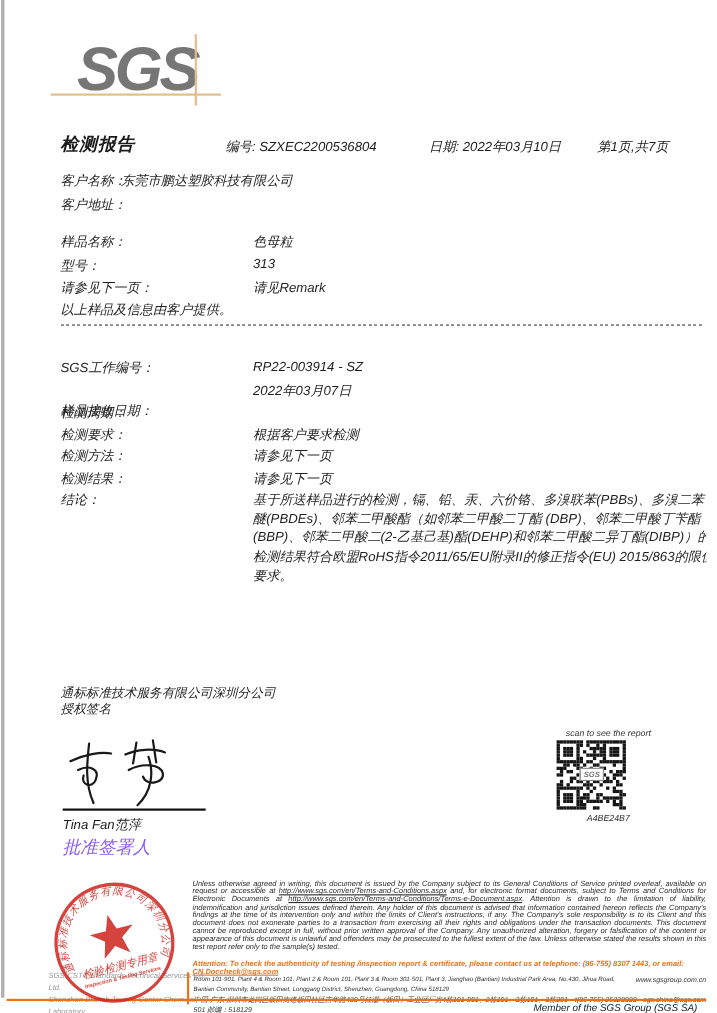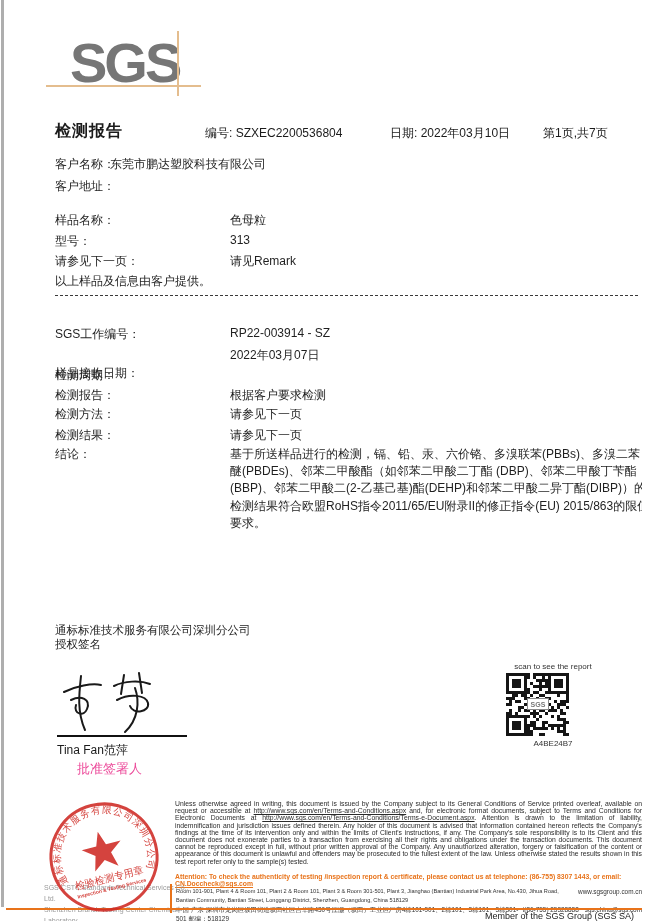--- a/index.html
+++ b/index.html
@@ -1,17 +1,17 @@
 <!DOCTYPE html>
 <html><head>
 <meta charset="utf-8">
 <style>
   * { margin:0; padding:0; box-sizing:border-box; }
   body { background:#ffffff; font-family:"Liberation Sans", sans-serif; }
-  .page { position:relative; width:642px; height:921px; background:#fff; overflow:hidden; }
+  .page { position:relative; width:642px; height:921px; background:#fff; overflow:hidden;font-style:italic; }
   .abs { position:absolute; }
   .edge-line { left:1px; top:0; width:3px; height:907px; background:#aeaeae; }
 
   
   .logo-text { left:70px; top:30px; font-size:56px; font-weight:bold; color:#767676; letter-spacing:-3px; font-family:"Liberation Sans", sans-serif; }
   .logo-hline { left:46px; top:85px; width:155px; height:2px; background:#e4bd8e; }
   .logo-vline { left:177px; top:31px; width:2px; height:65px; background:#e4bd8e; }
 
   
   .doc-title { left:55px; top:121px; font-size:16px; font-weight:bold; color:#1b1b1b; letter-spacing:1px; }
@@ -25,21 +25,21 @@
   .dashed { left:55px; top:295px; width:585px; height:1px;
             background:repeating-linear-gradient(90deg,#3a3a3a 0 3px, transparent 3px 5px); }
 
   .conclusion { left:230px; top:446px; width:420px; font-size:12px; line-height:17.2px; color:#1f1f1f; }
 
   .sig-company { left:55px; top:623px; font-size:11.5px; color:#1f1f1f; }
   .sig-auth { left:55px; top:637px; font-size:11.5px; color:#1f1f1f; }
   .sig-svg { left:58px; top:668px; }
   .sig-line { left:57px; top:735px; width:130px; height:2px; background:#111; }
   .sig-name { left:57px; top:742px; font-size:12px; color:#1b1b1b; }
-  .sig-title { left:57px; top:760px; font-size:13px; color:#ec4899;margin-left:20px; }
+  .sig-title { left:57px; top:760px; font-size:16px; color:#8b5cf6; }
 
   
   .qr-caption { left:490px; top:662px; width:126px; text-align:center; font-size:8px; color:#333; }
   .qr-box { left:505px; top:672px; width:66px; height:66px; background:#fff; }
   .qr-grid { position:absolute; left:1px; top:1px; width:63px; height:63px; }
   .qm { position:absolute; width:3px; height:3px; background:#151515; }
   .qr-center { position:absolute; left:22px; top:26px; width:22px; height:12px; background:#fff; border:1px solid #888;
                font-size:7px; font-weight:bold; color:#777; text-align:center; line-height:11px; letter-spacing:0; }
   .qr-id { left:490px; top:739px; width:126px; text-align:center; font-size:8px; color:#333; }
 
@@ -93,21 +93,21 @@
   <div class="abs cjk val-col" style="top:253px;">请见Remark</div>
   <div class="abs cjk label-col" style="top:273px;">以上样品及信息由客户提供。</div>
 
   <div class="abs dashed"></div>
 
   <div class="abs cjk label-col" style="top:326px;">SGS工作编号：</div>
   <div class="abs cjk val-col" style="top:326px;">RP22-003914 - SZ</div>
   <div class="abs cjk label-col" style="top:365px;text-align:right;">样品接收日期：</div>
   <div class="abs cjk val-col" style="top:347px;">2022年03月07日</div>
   <div class="abs cjk label-col" style="top:367px;">检测周期：</div>
-  <div class="abs cjk label-col" style="top:387px;">检测报告：</div>
+  <div class="abs cjk label-col" style="top:387px;">检测要求：</div>
   <div class="abs cjk val-col" style="top:387px;">根据客户要求检测</div>
   <div class="abs cjk label-col" style="top:406px;">检测方法：</div>
   <div class="abs cjk val-col" style="top:406px;">请参见下一页</div>
   <div class="abs cjk label-col" style="top:427px;">检测结果：</div>
   <div class="abs cjk val-col" style="top:427px;">请参见下一页</div>
 
   <div class="abs cjk label-col" style="top:446px;">结论：</div>
   <div class="abs conclusion">基于所送样品进行的检测，镉、铅、汞、六价铬、多溴联苯(PBBs)、多溴二苯醚(PBDEs)、邻苯二甲酸酯（如邻苯二甲酸二丁酯 (DBP)、邻苯二甲酸丁苄酯(BBP)、邻苯二甲酸二(2-乙基己基)酯(DEHP)和邻苯二甲酸二异丁酯(DIBP)）的检测结果符合欧盟RoHS指令2011/65/EU附录II的修正指令(EU) 2015/863的限值要求。</div>
 
   <div class="abs sig-company">通标标准技术服务有限公司深圳分公司</div>

